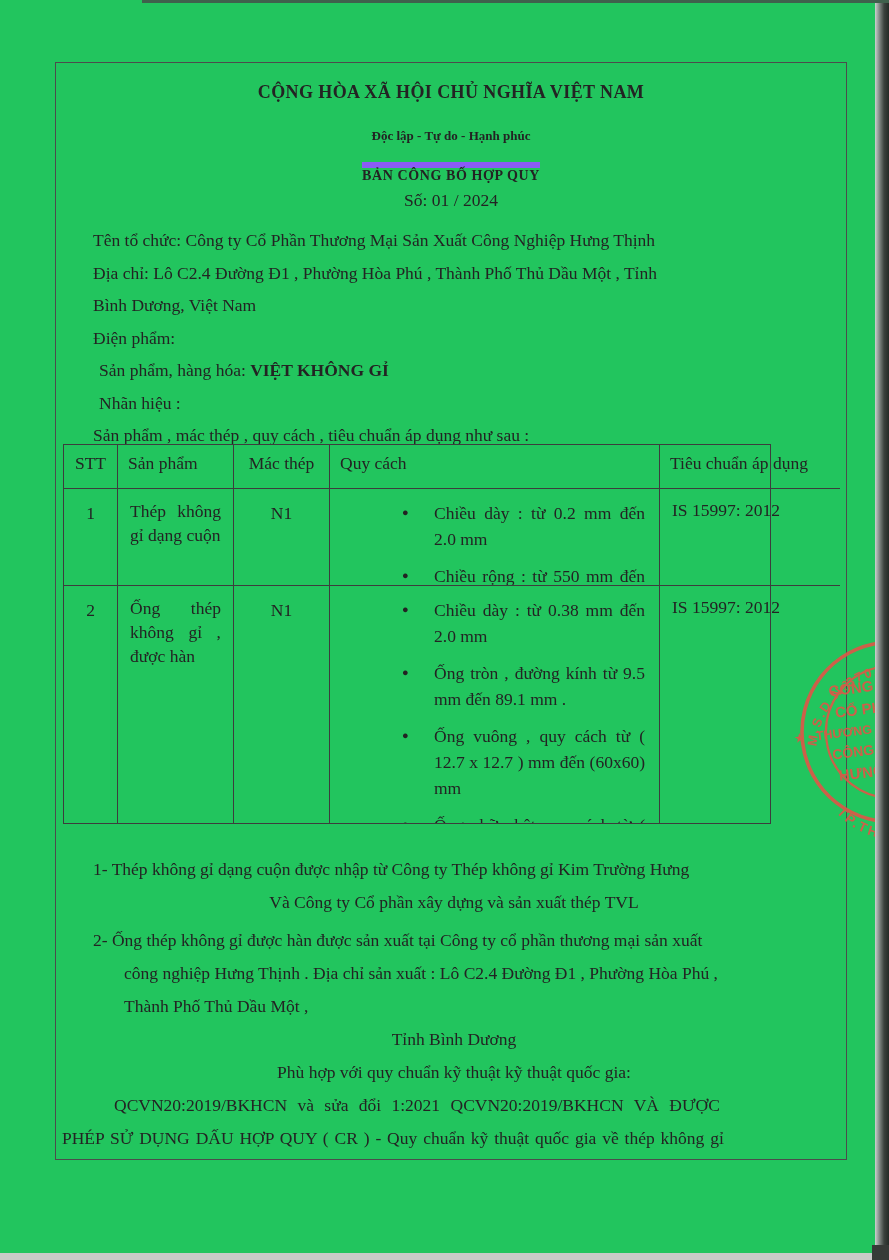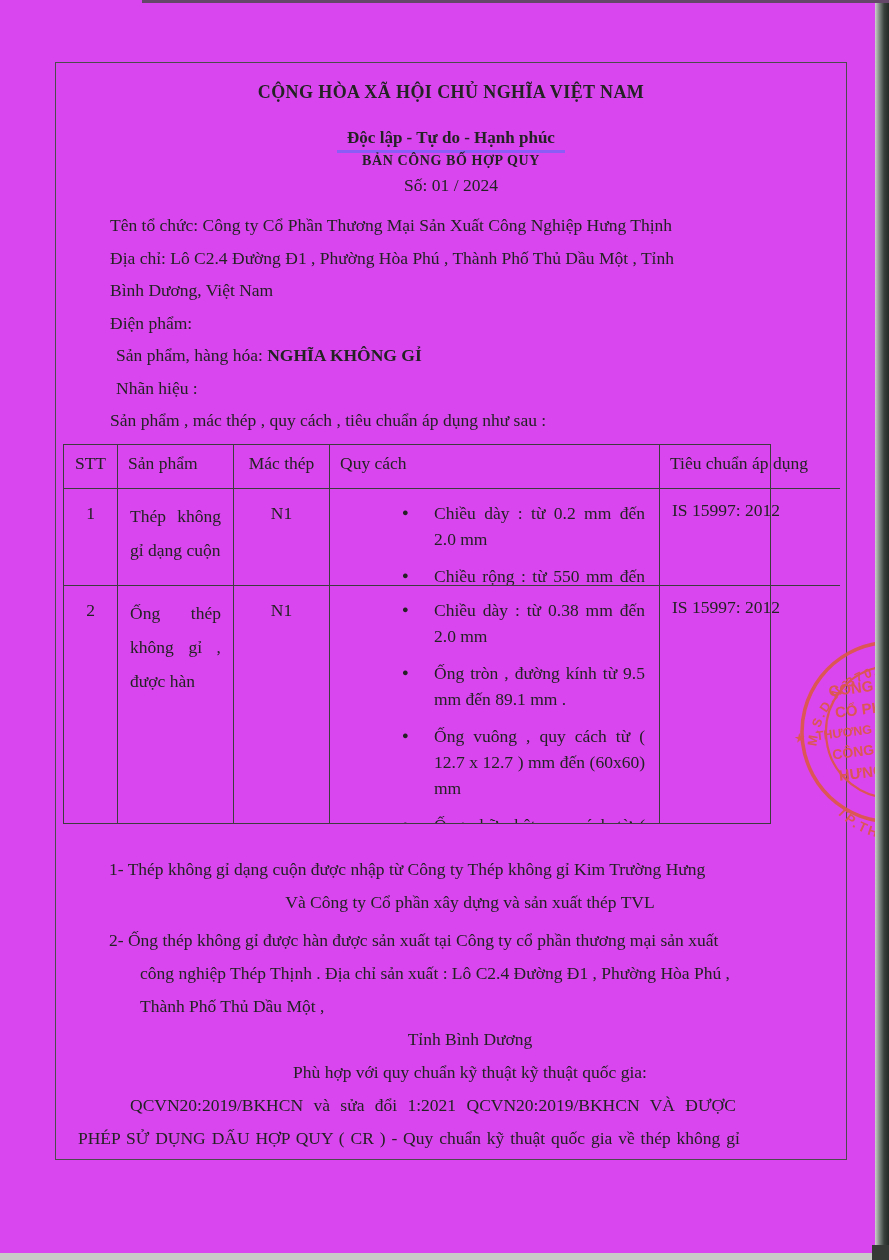--- a/index.html
+++ b/index.html
@@ -1,70 +1,70 @@
 <!DOCTYPE html>
 <html><head>
 <meta charset="utf-8">
 <style>
   html,body{margin:0;padding:0;background:#e9e9e9;}
   .page{
     position:relative;
     width:889px;height:1260px;
-    background:#d946ef;
+    background:#22c55e;
     overflow:hidden;
     font-family:"Liberation Serif","DejaVu Serif",serif;
     color:#232323;
   }
   
   .scan-topline{position:absolute;left:142px;top:0;width:747px;height:3px;background:#474747;opacity:.8;}
   .scan-rightband{position:absolute;right:0;top:3px;width:14px;height:1257px;
     background:linear-gradient(to right,#cdd0ce 0%,#79817c 35%,#3a423d 65%,#242b26 100%);}
   .scan-bottomstrip{position:absolute;left:0;bottom:0;width:889px;height:7px;background:#c9cbc8;}
   .scan-corner{position:absolute;right:0;bottom:0;width:17px;height:15px;background:#363b37;}
 
   
   .doc-frame{
     position:absolute;left:55px;top:62px;width:792px;height:1098px;
     border:1.6px solid #4c4c4c;
     box-sizing:border-box;
   }
   .hdr{ text-align:center; }
   .hdr-national{margin-top:19px;font-size:18px;font-weight:bold;letter-spacing:.4px;}
-  .hdr-motto{display:inline-block;margin-top:7px;font-size:17px;font-weight:bold;
-    border-bottom:3px solid #8b5cf6;padding:0 10px 2px 10px;}
+  .hdr-motto{display:inline-block;margin-top:7px;font-size:13px;font-weight:bold;
+    border-bottom:6px solid #8b5cf6;padding:0 10px 18px 10px;}
   .hdr-title{font-size:14px;font-weight:bold;letter-spacing:.6px;}
   .hdr-number{margin-top:6px;font-size:17.5px;}
 
-  .info{margin:13px 40px 0 54px;font-size:17.5px;line-height:32.5px;}
+  .info{margin:13px 40px 0 37px;font-size:17.5px;line-height:32.5px;}
   .info .indent{padding-left:6px;}
   .bold{font-weight:bold;}
 
   
   .tbl{
     position:absolute;left:7px;top:381px;width:708px;
     display:grid;
     grid-template-columns:54px 116px 96px 330px 180px;
     grid-template-rows:44px 97px 237px;
     border:1.8px solid #3d3d3d;
     box-sizing:border-box;
     font-size:17.5px;
   }
   .cell{border-right:1.5px solid #3d3d3d;border-bottom:1.5px solid #3d3d3d;
     box-sizing:border-box;padding:8px 10px;overflow:hidden;}
   .cell.last-col{border-right:none;}
   .cell.last-row{border-bottom:none;}
   .cell.c-center{text-align:center;}
-  .cell.c-prod{padding:10px 12px;text-align:justify;line-height:34px;}
+  .cell.c-prod{padding:10px 12px;text-align:justify;line-height:24px;}
   .cell.c-spec{padding:11px 14px 8px 14px;}
   .cell.c-std{padding:11px 12px;}
   .spec-item{position:relative;padding-left:90px;text-align:justify;line-height:26px;margin-bottom:11px;}
   .spec-item .dot{position:absolute;left:58px;top:-1px;font-size:15px;}
 
   
-  .notes{position:absolute;left:16px;top:790px;width:792px;font-size:17.5px;line-height:33px;}
+  .notes{position:absolute;left:0;top:790px;width:792px;font-size:17.5px;line-height:33px;}
   .nt{padding:0 30px 0 37px;text-align:left;}
   .nt.hang{padding-left:68px;}
   .nt.flush{padding-left:34px;text-align:center;}
   .nt.qcvn1{padding-left:58px;padding-right:22px;word-spacing:6px;}
   .nt.qcvn2{padding-left:6px;padding-right:16px;word-spacing:1.5px;}
   .nt.gap-top{margin-top:5px;}
 
   
   .stamp{position:absolute;left:782px;top:622px;width:220px;height:220px;opacity:.92;}
 </style>
@@ -80,21 +80,21 @@
       <span class="hdr-motto">Độc lập - Tự do - Hạnh phúc</span>
       <div class="hdr-title">BẢN CÔNG BỐ HỢP QUY</div>
       <div class="hdr-number">Số: 01 / 2024</div>
     </div>
 
     <div class="info">
       <div>Tên tổ chức: Công ty Cổ Phần Thương Mại Sản Xuất Công Nghiệp Hưng Thịnh</div>
       <div>Địa chỉ: Lô C2.4 Đường Đ1 , Phường Hòa Phú , Thành Phố Thủ Dầu Một , Tỉnh</div>
       <div>Bình Dương, Việt Nam</div>
       <div>Điện phẩm:</div>
-      <div class="indent"><span>Sản phẩm, hàng hóa: </span><span class="bold">NGHĨA KHÔNG GỈ</span></div>
+      <div class="indent"><span>Sản phẩm, hàng hóa: </span><span class="bold">VIỆT KHÔNG GỈ</span></div>
       <div class="indent">Nhãn hiệu :</div>
       <div>Sản phẩm , mác thép , quy cách , tiêu chuẩn áp dụng như sau :</div>
     </div>
 
     <div class="tbl">
 
       <div class="cell c-center">STT</div>
       <div class="cell">Sản phẩm</div>
       <div class="cell c-center">Mác thép</div>
       <div class="cell">Quy cách</div>
@@ -118,21 +118,21 @@
           <div class="spec-item"><span class="dot" style="font-size: 11px;">●</span><span>Ống vuông , quy cách từ ( 12.7 x 12.7 ) mm đến (60x60) mm</span></div>
           <div class="spec-item"><span class="dot" style="font-size: 11px;">●</span><span>Ống chữ nhật quy cách từ ( 10 x 20 ) mm đến ( 50 x100) mm</span></div>
         </div>
       <div class="cell c-std last-col last-row">IS 15997: 2012</div>
     </div>
 
     <div class="notes">
       <div class="nt">1-  Thép không gỉ dạng cuộn được nhập từ Công ty Thép không gỉ Kim Trường Hưng</div>
       <div class="nt flush">Và Công ty Cổ phần xây dựng và sản xuất thép TVL</div>
       <div class="nt gap-top">2-  Ống thép không gỉ được hàn được sản xuất tại Công ty cổ phần thương mại sản xuất</div>
-      <div class="nt hang">công nghiệp Thép Thịnh . Địa chỉ sản xuất : Lô C2.4 Đường Đ1 , Phường Hòa Phú ,</div>
+      <div class="nt hang">công nghiệp Hưng Thịnh . Địa chỉ sản xuất : Lô C2.4 Đường Đ1 , Phường Hòa Phú ,</div>
       <div class="nt hang">Thành Phố Thủ Dầu Một ,</div>
       <div class="nt flush">Tỉnh Bình Dương</div>
       <div class="nt flush">Phù hợp với quy chuẩn kỹ thuật kỹ thuật quốc gia:</div>
       <div class="nt qcvn1">QCVN20:2019/BKHCN và sửa đổi 1:2021 QCVN20:2019/BKHCN VÀ ĐƯỢC</div>
       <div class="nt qcvn2">PHÉP SỬ DỤNG DẤU HỢP QUY ( CR ) -  Quy chuẩn kỹ thuật quốc gia về thép không gỉ</div>
     </div>
 
   </div>
 
   <svg class="stamp" viewBox="0 0 220 220">

